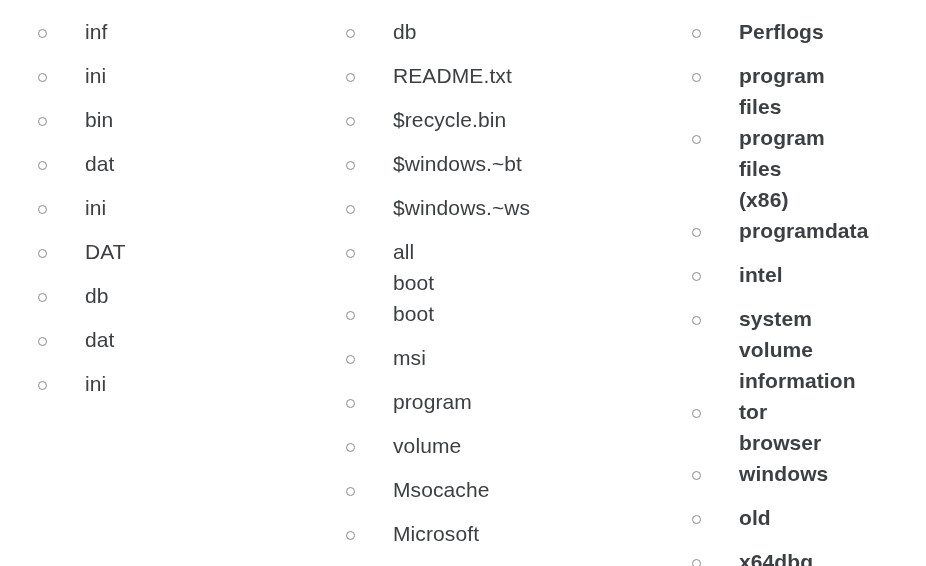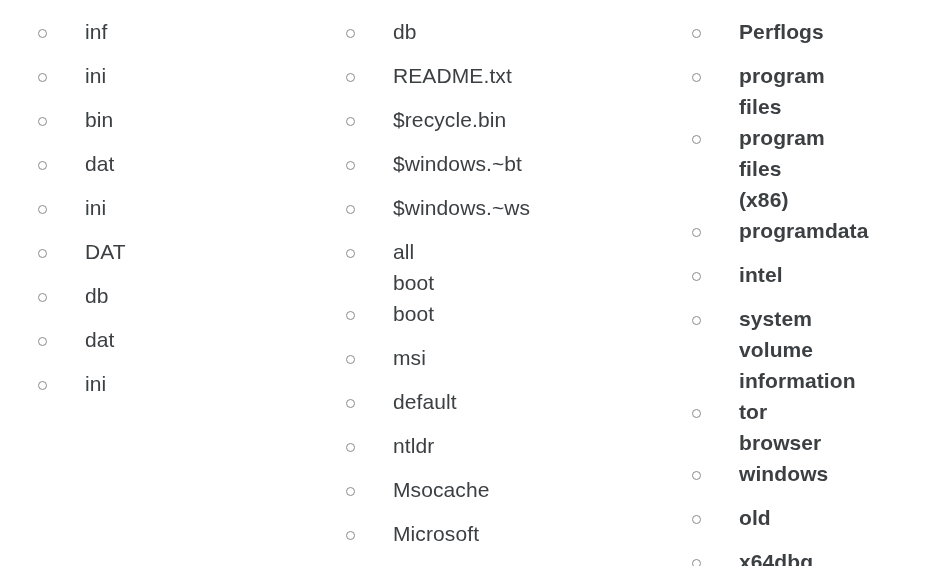--- a/index.html
+++ b/index.html
@@ -157,25 +157,25 @@
         <li class="list-item">
           <span class="bullet-icon"></span>
           <span class="item-label">boot</span>
         </li>
         <li class="list-item">
           <span class="bullet-icon"></span>
           <span class="item-label">msi</span>
         </li>
         <li class="list-item">
           <span class="bullet-icon"></span>
-          <span class="item-label">default</span>
-        </li>
-        <li class="list-item">
-          <span class="bullet-icon"></span>
-          <span class="item-label">ntldr</span>
+          <span class="item-label">program</span>
+        </li>
+        <li class="list-item">
+          <span class="bullet-icon"></span>
+          <span class="item-label">volume</span>
         </li>
         <li class="list-item">
           <span class="bullet-icon"></span>
           <span class="item-label">Msocache</span>
         </li>
         <li class="list-item">
           <span class="bullet-icon"></span>
           <span class="item-label">Microsoft</span>
         </li>
       </ul>

